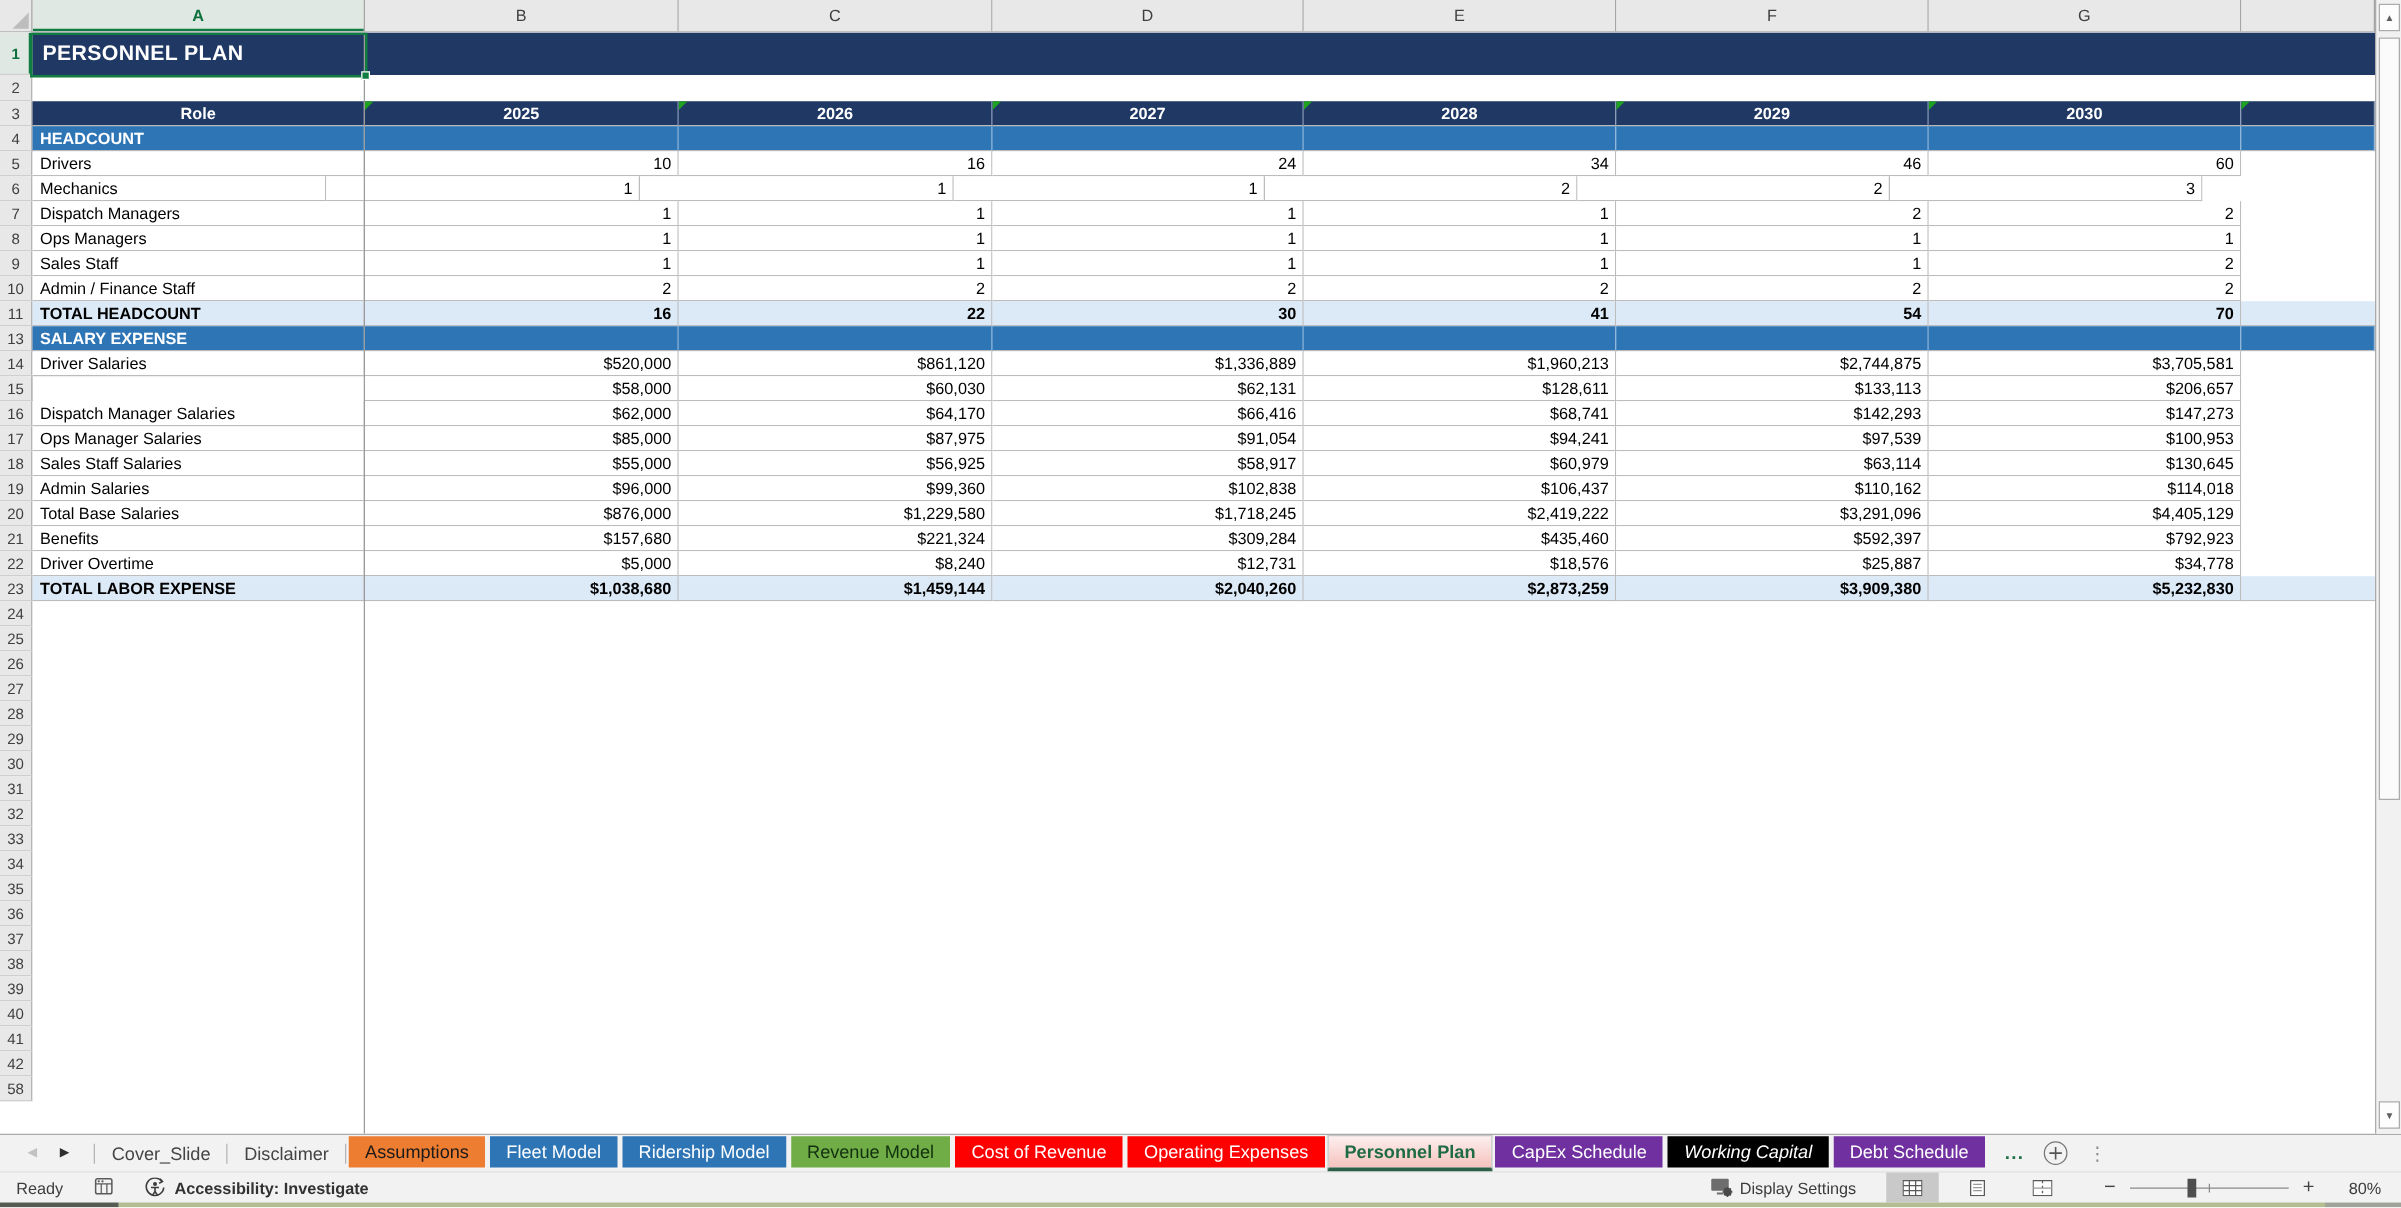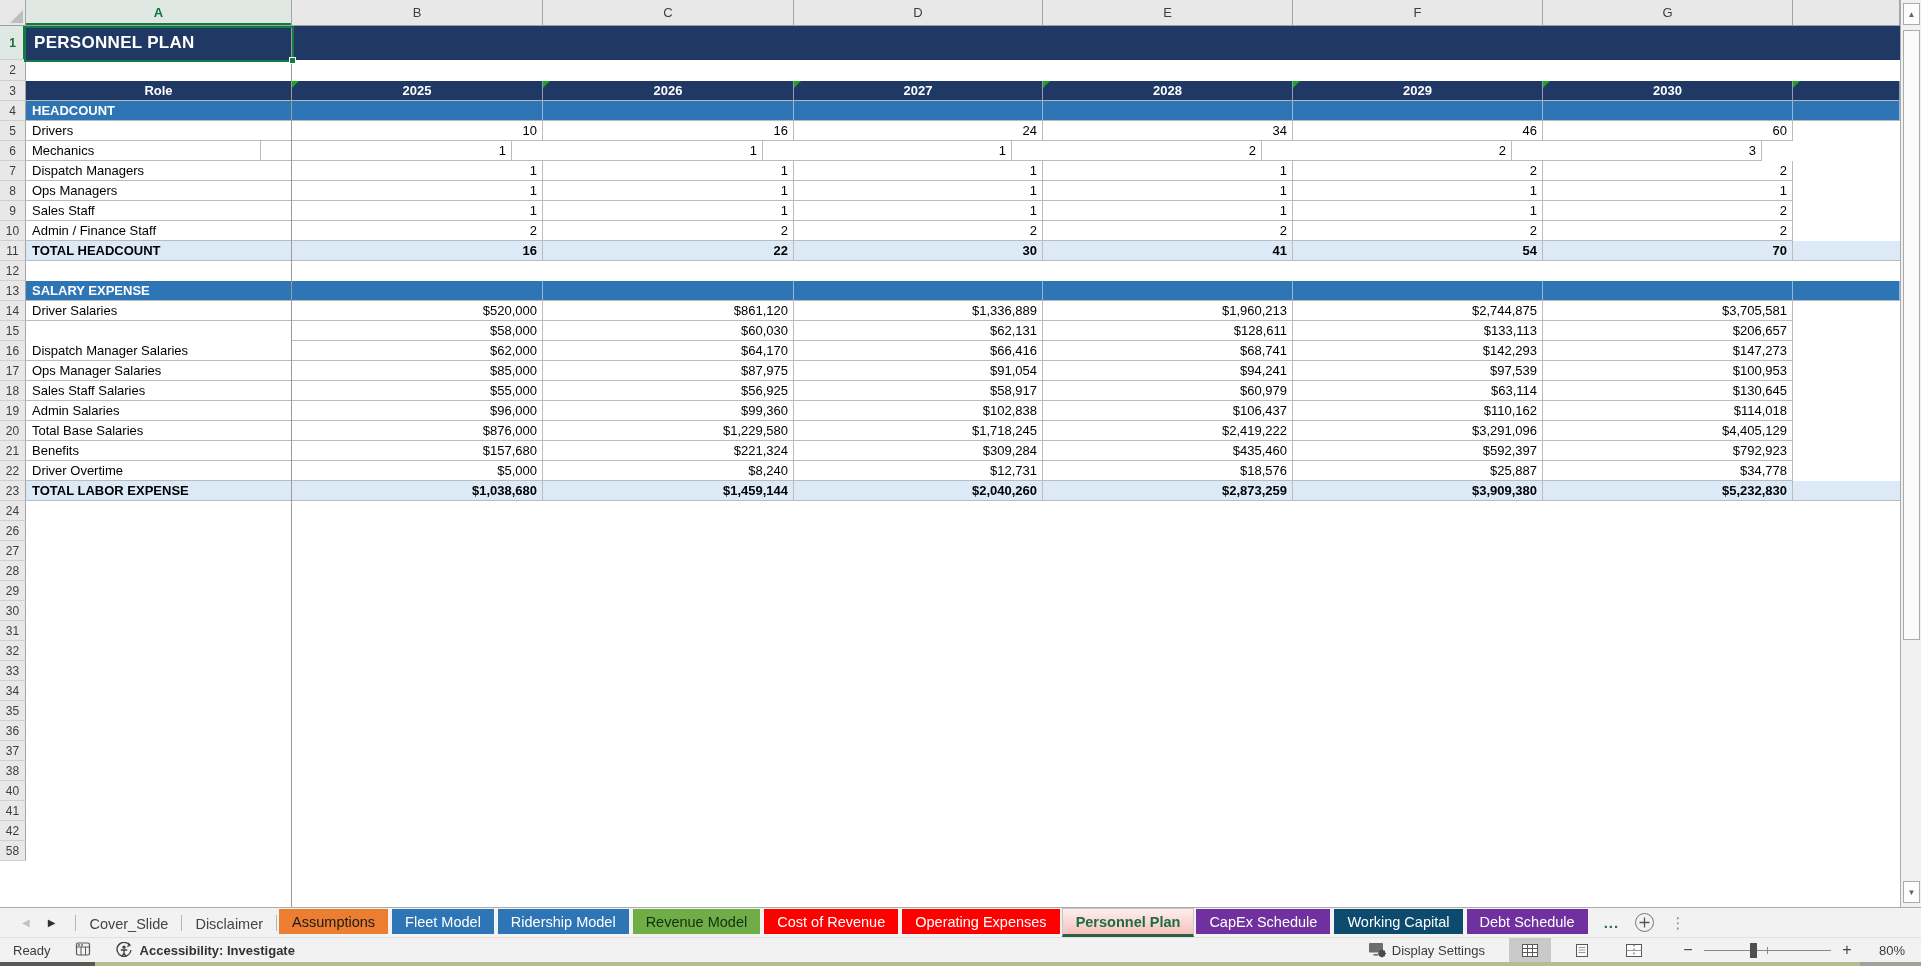--- a/index.html
+++ b/index.html
@@ -382,26 +382,20 @@
             <span>41</span>
           </div>
           <div class="cell num" style="width: 250px;">
             <span>54</span>
           </div>
           <div class="cell num" style="width: 250px;">
             <span>70</span>
           </div>
           <div class="cell hfill" style="width: 107px;"></div>
         </div>
-        <div class="sheet-row row-blank" style="height: 20px;">
-          <div class="rn" style="width: 26px;">
-            <span>12</span>
-          </div>
-          <div class="cell bfill" style="width: 1874px;"></div>
-        </div>
         <div class="sheet-row row-section" style="height: 20px;">
           <div class="rn" style="width: 26px;">
             <span>13</span>
           </div>
           <div class="cell label" style="width: 266px;">
             <span>SALARY EXPENSE</span>
           </div>
           <div class="cell num" style="width: 251px;"></div>
           <div class="cell num" style="width: 251px;"></div>
           <div class="cell num" style="width: 249px;"></div>
@@ -681,20 +675,26 @@
           <div class="cell hfill" style="width: 107px;"></div>
         </div>
         <div class="sheet-row row-empty" style="height: 20px;">
           <div class="rn" style="width: 26px;">
             <span>24</span>
           </div>
           <div class="cell bfill" style="width: 1874px;"></div>
         </div>
         <div class="sheet-row row-empty" style="height: 20px;">
           <div class="rn" style="width: 26px;">
+            <span>25</span>
+          </div>
+          <div class="cell bfill" style="width: 1874px;"></div>
+        </div>
+        <div class="sheet-row row-empty" style="height: 20px;">
+          <div class="rn" style="width: 26px;">
             <span>26</span>
           </div>
           <div class="cell bfill" style="width: 1874px;"></div>
         </div>
         <div class="sheet-row row-empty" style="height: 20px;">
           <div class="rn" style="width: 26px;">
             <span>27</span>
           </div>
           <div class="cell bfill" style="width: 1874px;"></div>
         </div>
@@ -754,20 +754,26 @@
         </div>
         <div class="sheet-row row-empty" style="height: 20px;">
           <div class="rn" style="width: 26px;">
             <span>37</span>
           </div>
           <div class="cell bfill" style="width: 1874px;"></div>
         </div>
         <div class="sheet-row row-empty" style="height: 20px;">
           <div class="rn" style="width: 26px;">
             <span>38</span>
+          </div>
+          <div class="cell bfill" style="width: 1874px;"></div>
+        </div>
+        <div class="sheet-row row-empty" style="height: 20px;">
+          <div class="rn" style="width: 26px;">
+            <span>39</span>
           </div>
           <div class="cell bfill" style="width: 1874px;"></div>
         </div>
         <div class="sheet-row row-empty" style="height: 20px;">
           <div class="rn" style="width: 26px;">
             <span>40</span>
           </div>
           <div class="cell bfill" style="width: 1874px;"></div>
         </div>
         <div class="sheet-row row-empty" style="height: 20px;">
@@ -833,21 +839,21 @@
         </div>
         <div class="tab colored" style="background: rgb(255, 0, 0); color: rgb(255, 255, 255);">
           <span>Operating Expenses</span>
         </div>
         <div class="tab active">
           <span>Personnel Plan</span>
         </div>
         <div class="tab colored" style="background: rgb(112, 48, 160); color: rgb(255, 255, 255);">
           <span>CapEx Schedule</span>
         </div>
-        <div class="tab colored" style="background: #0c4a6e; color: rgb(255, 255, 255);">
+        <div class="tab colored" style="background: #000000; color: rgb(255, 255, 255); font-style: italic;">
           <span>Working Capital</span>
         </div>
         <div class="tab colored" style="background: rgb(112, 48, 160); color: rgb(255, 255, 255);">
           <span>Debt Schedule</span>
         </div>
       </div>
     <div class="tab-extras">
       <span class="overflow-dots">...</span>
       <span class="newsheet">
         <svg width="11" height="11" viewBox="0 0 11 11">

